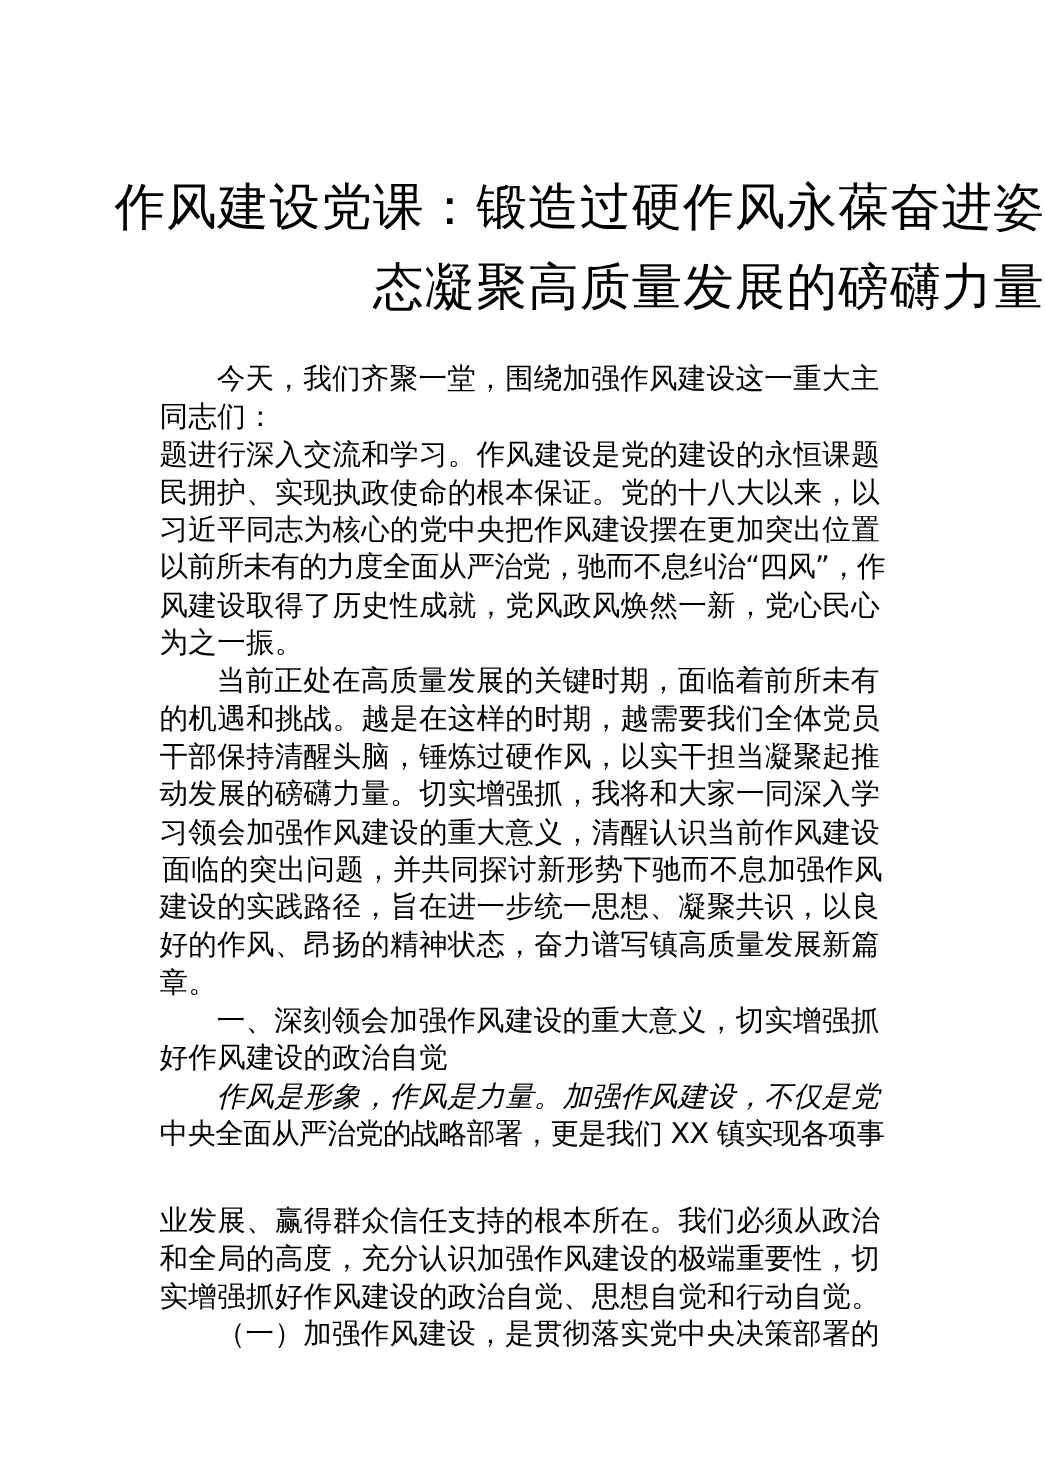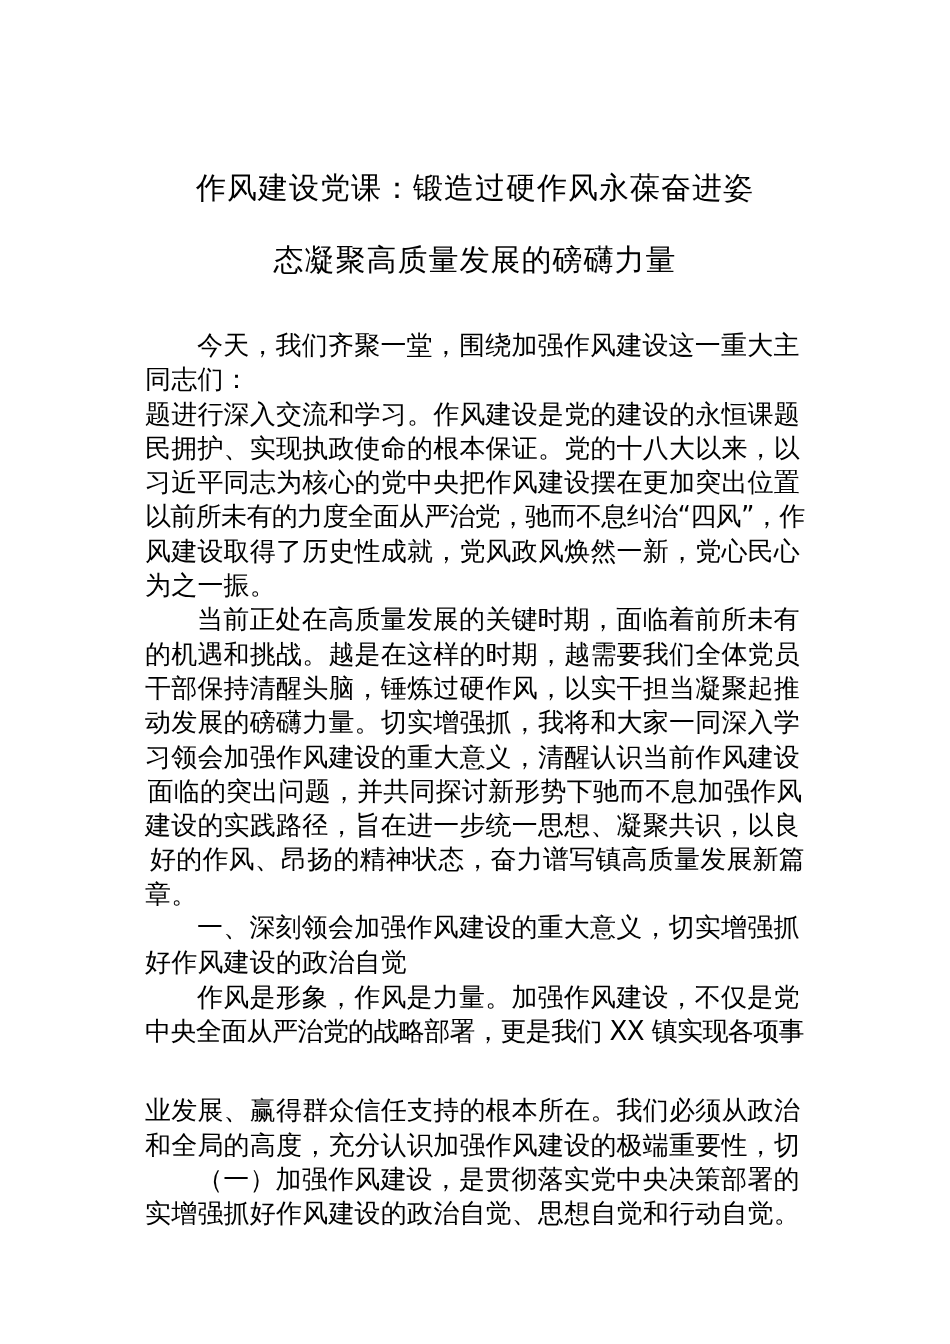--- a/index.html
+++ b/index.html
@@ -20,22 +20,22 @@
       left: 0;
       top: 0;
       width: 950px;
       height: 1344px;
       background: #ffffff;
     }
     .title-line {
       position: absolute;
       left: 0;
       width: 950px;
-      text-align: center;
-      font-size: 30px;
+      text-align: right;
+      font-size: 46px;
       line-height: 40px;
       letter-spacing: 1px;
       white-space: nowrap;
     }
     .title-line.l1 { top: 168px; }
     .title-line.l2 { top: 240px; }
     .body {
       position: absolute;
       left: 145px;
       top: 328px;
@@ -67,24 +67,24 @@
       <span class="line" style="letter-spacing: -0.646154px;">以前所未有的力度全面从严治党，驰而不息纠治“四风”，作</span>
       <span class="line" style="letter-spacing: 0.2px;">风建设取得了历史性成就，党风政风焕然一新，党心民心</span>
       <span class="line">为之一振。</span>
       <span class="line indent" style="letter-spacing: 0.2px;">当前正处在高质量发展的关键时期，面临着前所未有</span>
       <span class="line" style="letter-spacing: 0.2px;">的机遇和挑战。越是在这样的时期，越需要我们全体党员</span>
       <span class="line" style="letter-spacing: 0.2px;">干部保持清醒头脑，锤炼过硬作风，以实干担当凝聚起推</span>
       <span class="line" style="letter-spacing: 0.2px;">动发展的磅礴力量。切实增强抓，我将和大家一同深入学</span>
       <span class="line" style="letter-spacing: 0.2px;">习领会加强作风建设的重大意义，清醒认识当前作风建设</span>
       <span class="line" style="letter-spacing: 0.2px; text-align: center;">面临的突出问题，并共同探讨新形势下驰而不息加强作风</span>
       <span class="line" style="letter-spacing: 0.2px;">建设的实践路径，旨在进一步统一思想、凝聚共识，以良</span>
-      <span class="line" style="letter-spacing: 0.2px; text-align: right;">好的作风、昂扬的精神状态，奋力谱写镇高质量发展新篇</span>
+      <span class="line" style="letter-spacing: 0.2px;">好的作风、昂扬的精神状态，奋力谱写镇高质量发展新篇</span>
       <span class="line">章。</span>
       <span class="line indent" style="letter-spacing: 0.2px; font-family: Liberation Serif, serif;">一、深刻领会加强作风建设的重大意义，切实增强抓</span>
       <span class="line">好作风建设的政治自觉</span>
-      <span class="line indent" style="letter-spacing: 0.2px;">作风是形象，作风是力量。加强作风建设，不仅是党</span>
+      <span class="line indent" style="letter-spacing: 0.2px; font-style: italic;">作风是形象，作风是力量。加强作风建设，不仅是党</span>
       <span class="line" style="letter-spacing: -0.614815px;">中央全面从严治党的战略部署，更是我们 XX 镇实现各项事</span>
       <span class="line" style="letter-spacing: 0.2px; margin-top: 45px;">业发展、赢得群众信任支持的根本所在。我们必须从政治</span>
       <span class="line" style="letter-spacing: 0.2px;">和全局的高度，充分认识加强作风建设的极端重要性，切</span>
+      <span class="line" style="letter-spacing: 0.2px;">实增强抓好作风建设的政治自觉、思想自觉和行动自觉。</span>
       <span class="line indent" style="letter-spacing: 0.2px;">（一）加强作风建设，是贯彻落实党中央决策部署的</span>
-      <span class="line" style="letter-spacing: 0.2px;">实增强抓好作风建设的政治自觉、思想自觉和行动自觉。</span>
     </div>
 </div>
 
 </body></html>

